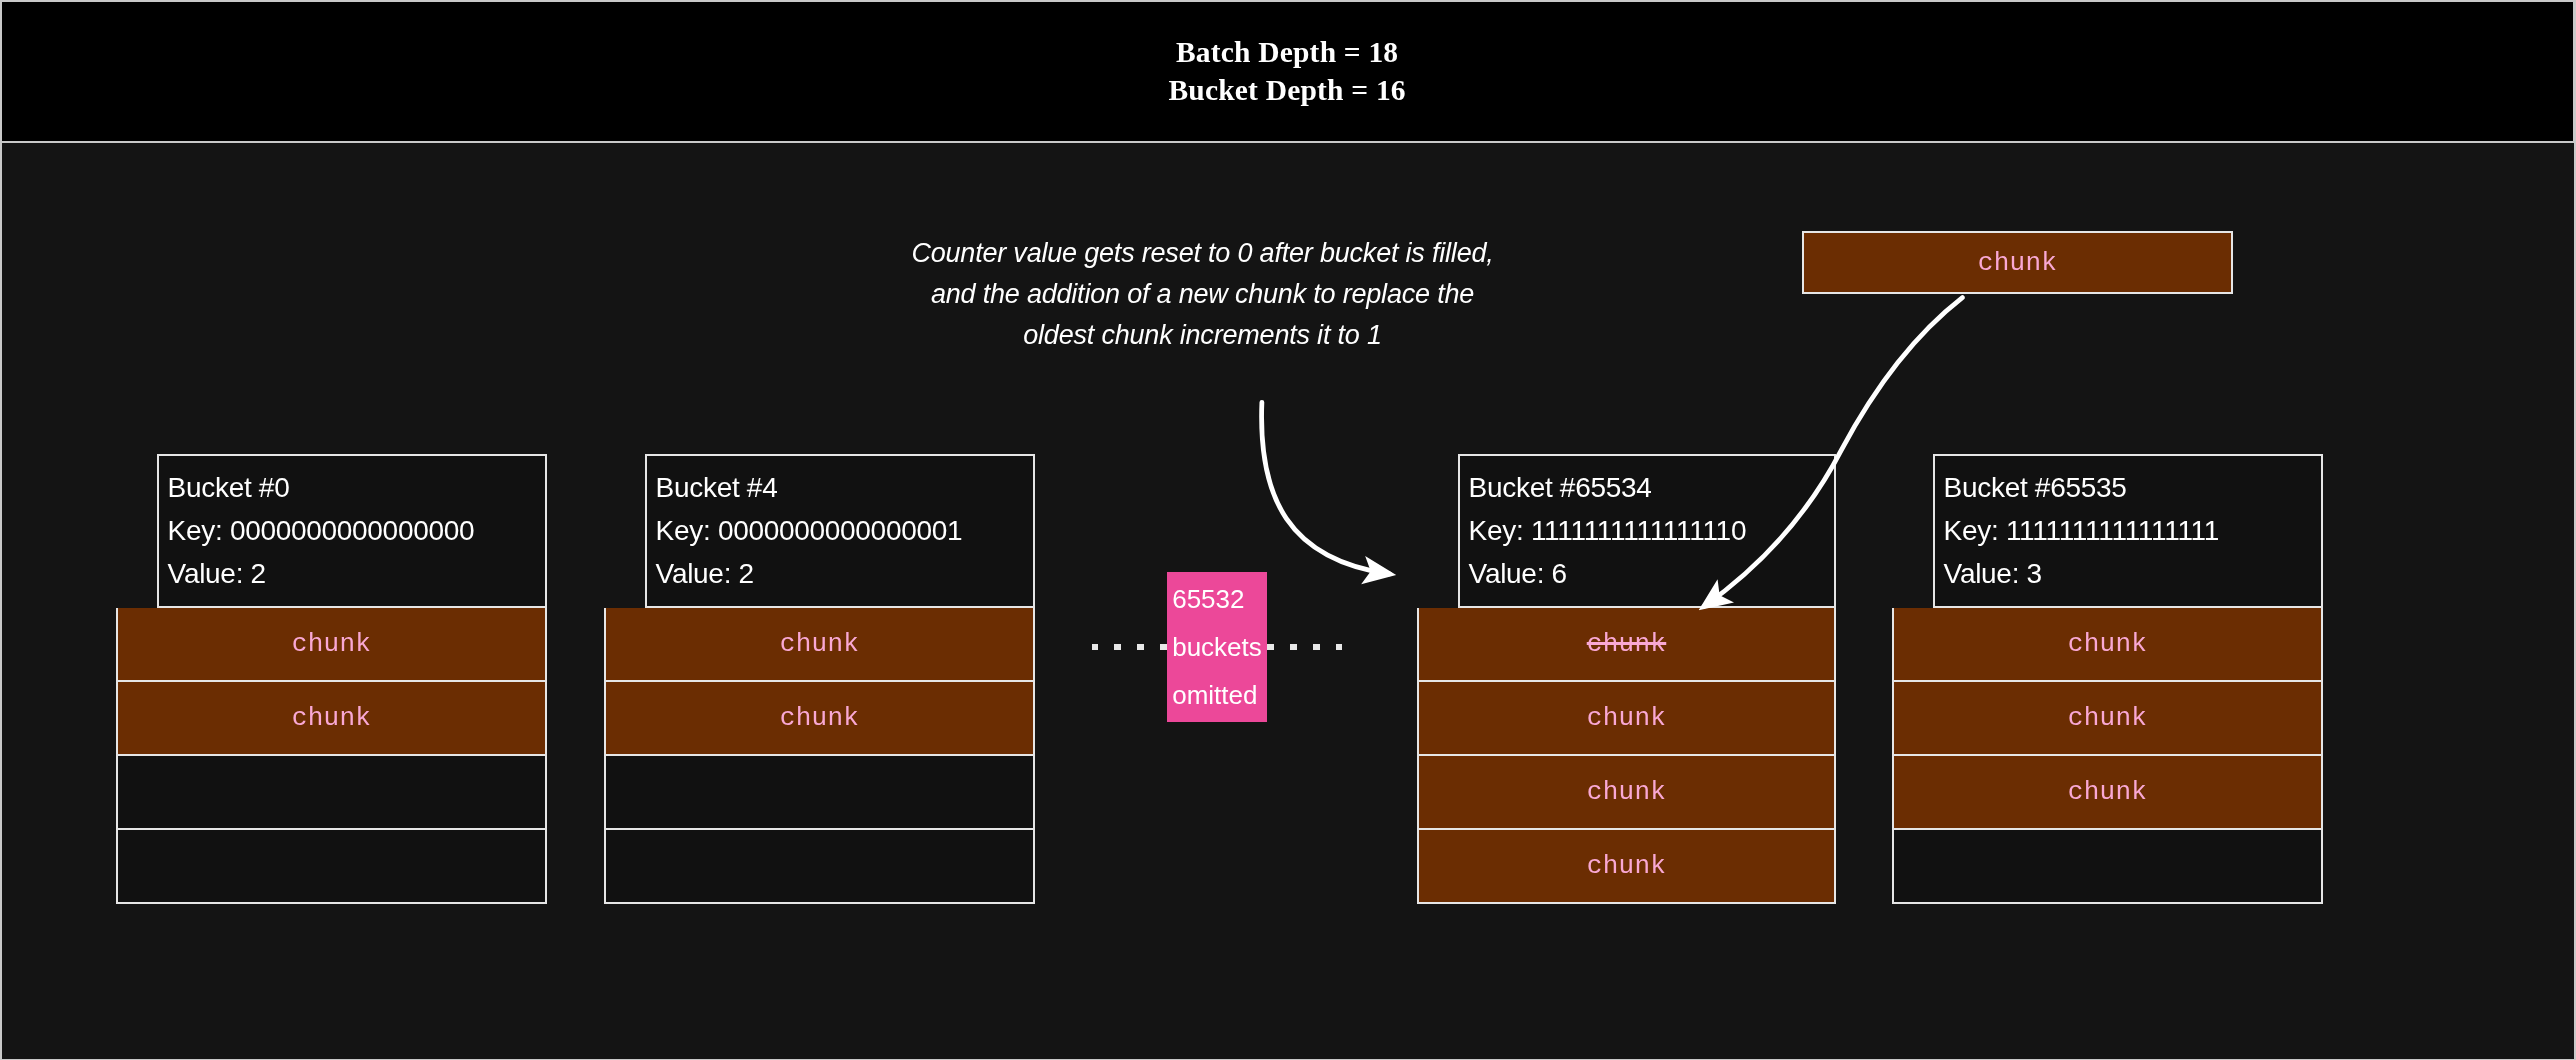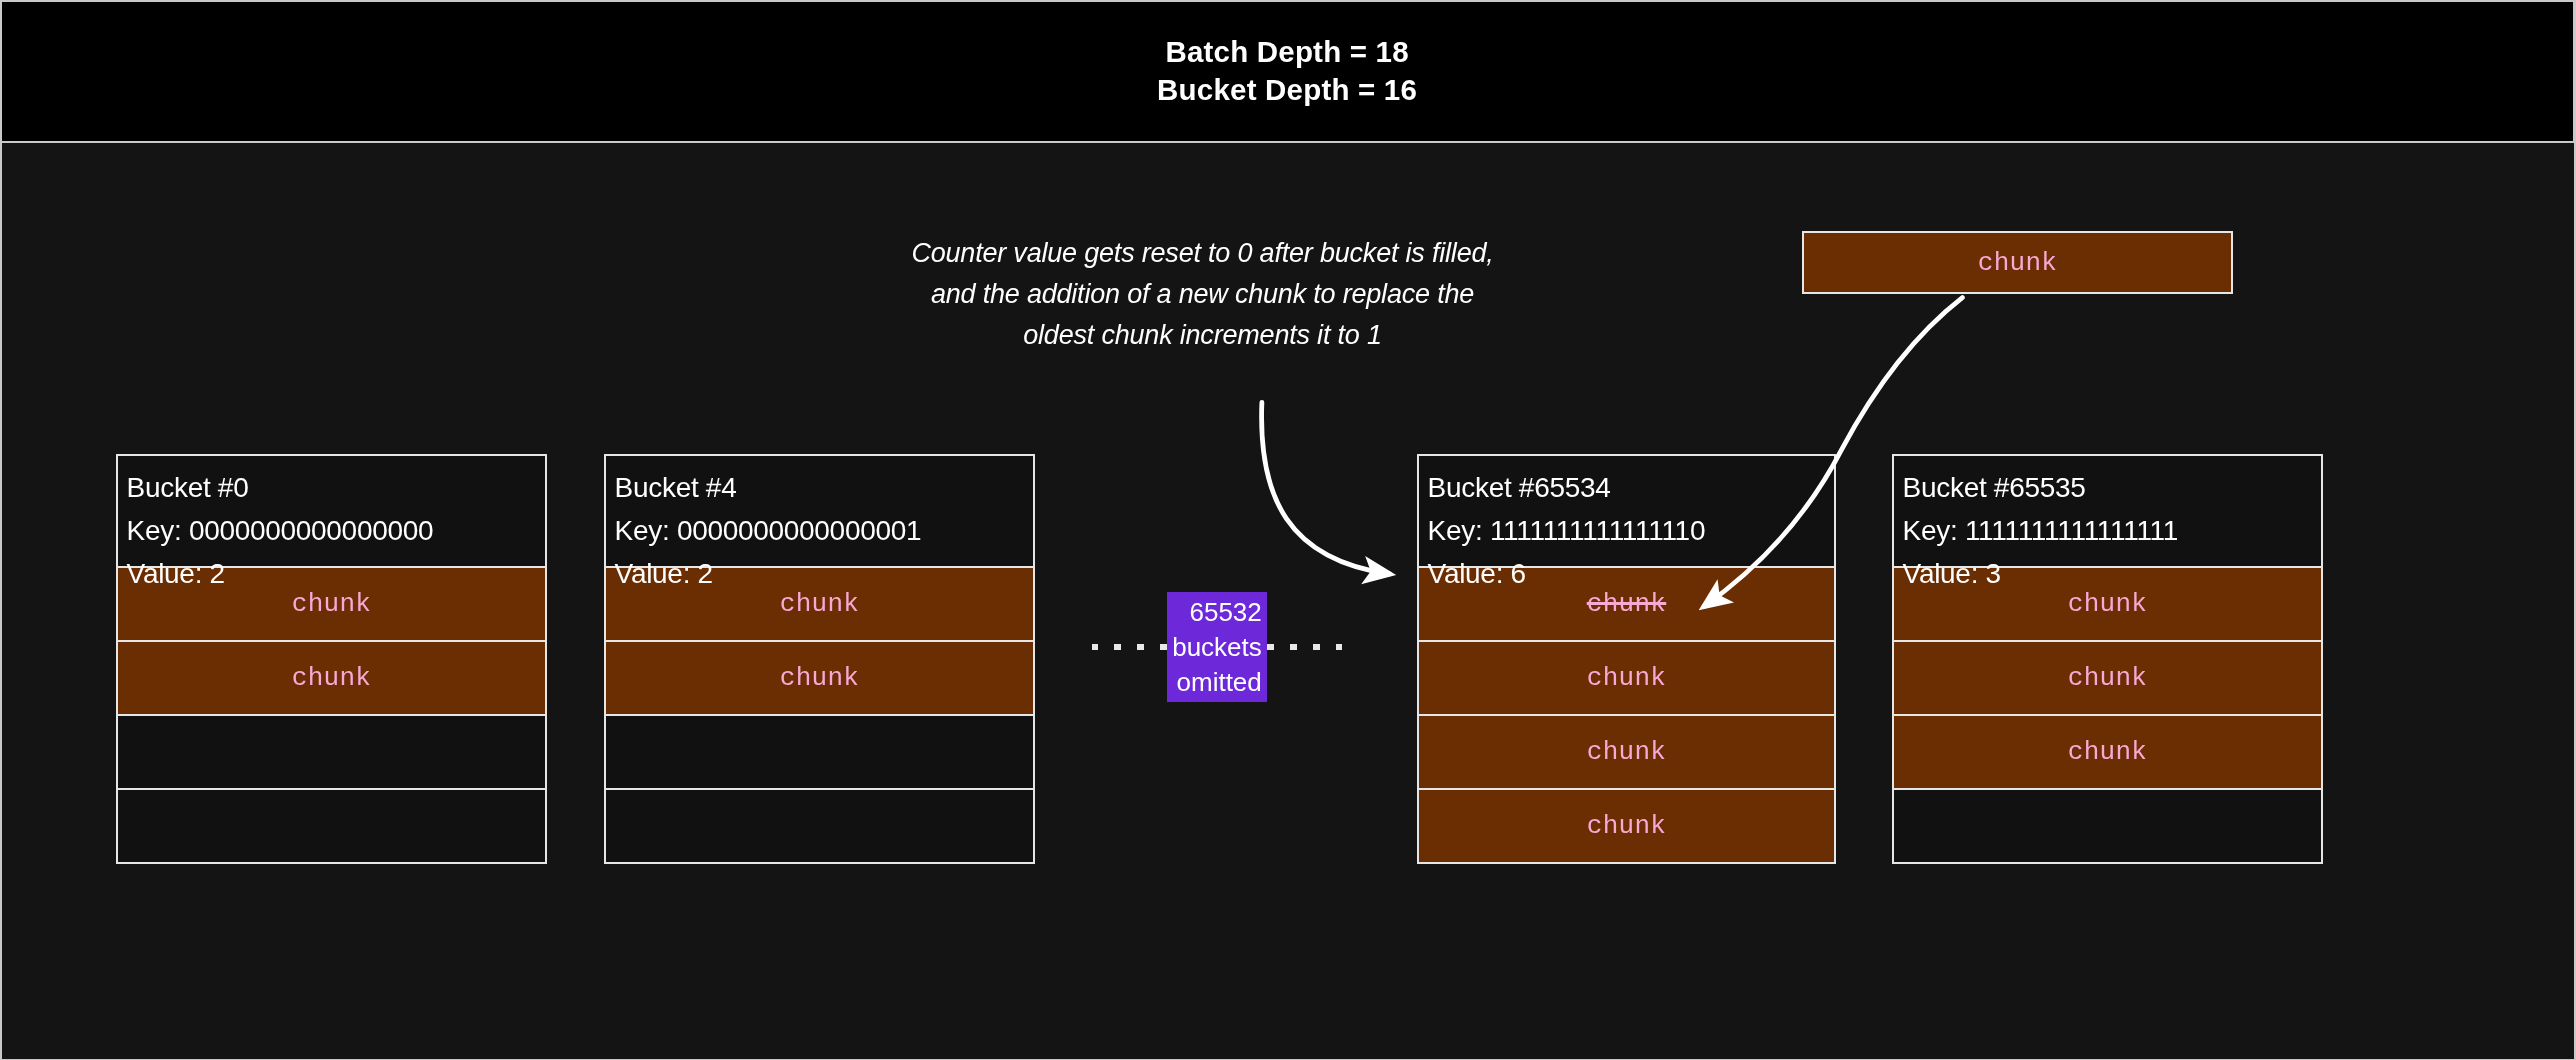--- a/index.html
+++ b/index.html
@@ -36,34 +36,36 @@
     align-items: center;
     justify-content: center;
   }
   .header-line {
     color: #ffffff;
     font-size: 29.5px;
     font-weight: bold;
     line-height: 38px;
     letter-spacing: 0.2px;
     white-space: pre;
+    font-family: Liberation Serif, serif;
   }
 
   
   .bucket {
     position: absolute;
     width: 431px;
     box-sizing: border-box;
   }
   .bucket-head {
     box-sizing: border-box;
     border: 2.9px solid #e6e6e6;
     background: #111111;
-    height: 114px;
+    height: 154px;
     padding: 9.5px 0 0 8.6px;
+    margin-left: 41px;
   }
   .bucket-head .hline {
     color: #ffffff;
     font-size: 28px;
     line-height: 43px;
     white-space: nowrap;
     letter-spacing: -0.3px;
   }
   .slot {
     box-sizing: border-box;
@@ -134,25 +136,25 @@
     display: flex;
     align-items: center;
     gap: 16px;
   }
   .dot {
     width: 6.7px;
     height: 6.7px;
     background: #e8e8e8;
   }
   #omitted-label {
-    background: #6d28d9;
+    background: #ec4899;
     color: #ffffff;
     font-size: 26px;
-    line-height: 35px;
-    text-align: right;
+    line-height: 48px;
+    text-align: left;
     padding: 2.9px 5.7px;
     white-space: pre-line;
   }
 
   
   #arrows {
     position: absolute;
     left: 0;
     top: 0;
     width: 2576px;

